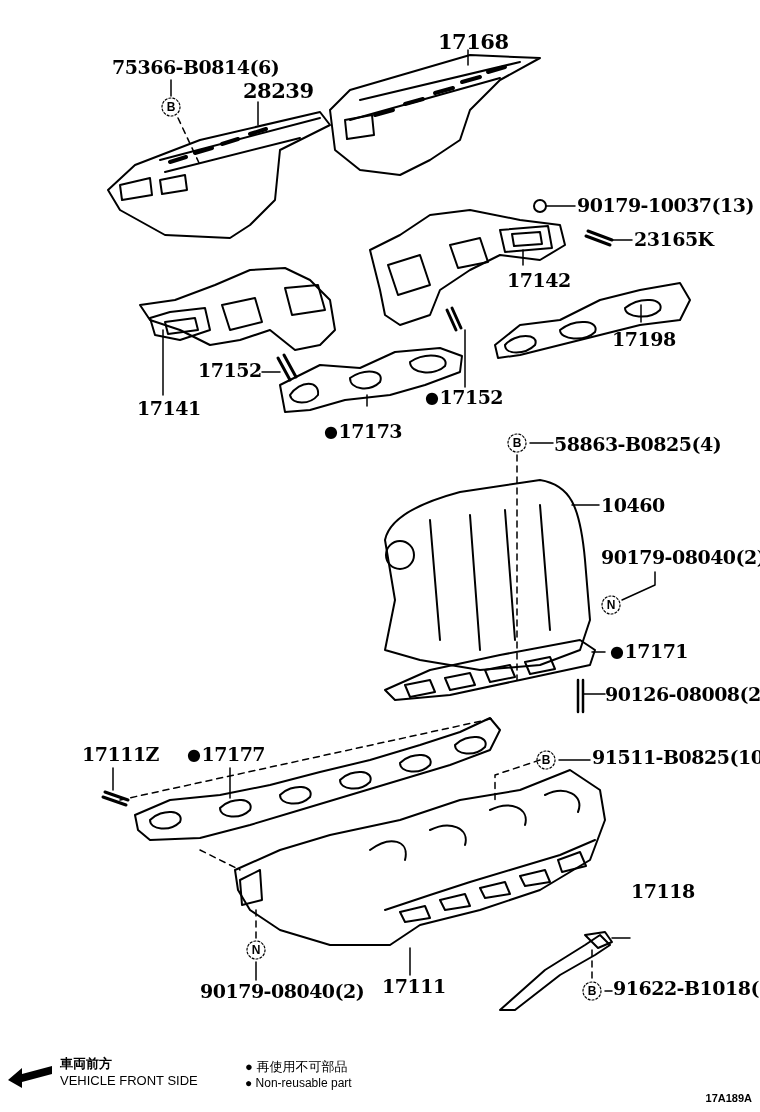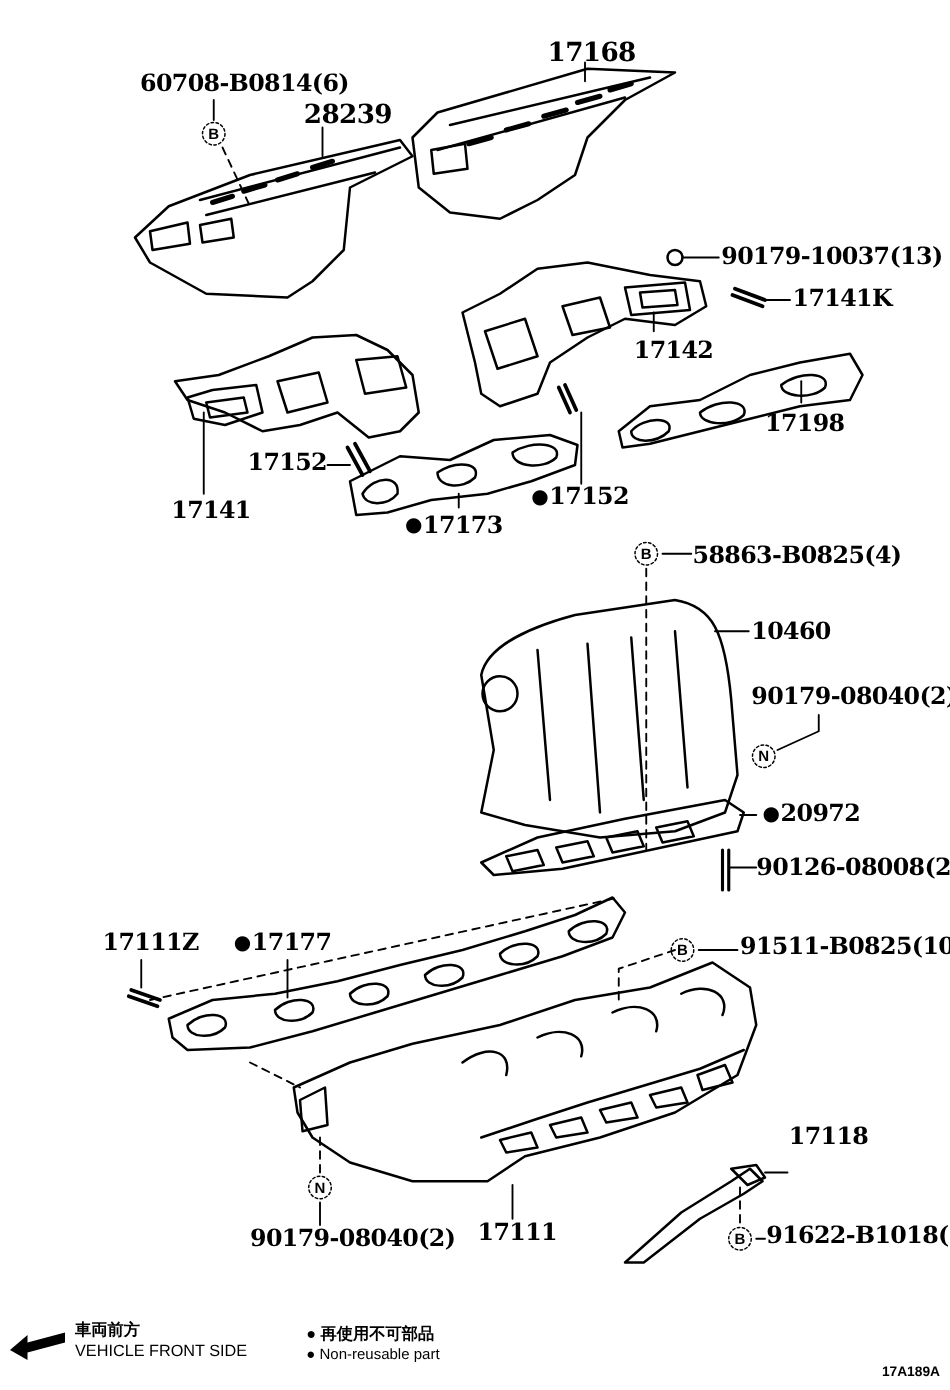--- a/index.html
+++ b/index.html
@@ -139,45 +139,45 @@
     <text x="517" y="447">B</text>
     <text x="611" y="609">N</text>
     <text x="546" y="764">B</text>
     <text x="256" y="954">N</text>
     <text x="592" y="995">B</text>
   </g>
 
   <path d="M8 1080 L22 1068 L22 1074 L52 1066 L52 1074 L22 1082 L22 1088 Z" fill="#000" stroke="none"></path>
 </svg>
 
-<div class="lbl" style="left:112px;top:58px">60708-B0814(6)</div>
+<div class="lbl" style="left:112px;top:58px">75366-B0814(6)</div>
 <div class="lbl big" style="left:243px;top:80px">28239</div>
 <div class="lbl big" style="left:438px;top:31px">17168</div>
 <div class="lbl" style="left:577px;top:196px">90179-10037(13)</div>
-<div class="lbl" style="left:634px;top:230px">17141K</div>
+<div class="lbl" style="left:634px;top:230px">23165K</div>
 <div class="lbl" style="left:507px;top:271px">17142</div>
 <div class="lbl" style="left:612px;top:330px">17198</div>
 <div class="lbl" style="left:198px;top:361px">17152</div>
 <div class="lbl" style="left:137px;top:399px">17141</div>
-<div class="lbl dot" style="left:324px;top:411px">17173</div>
+<div class="lbl dot" style="left:324px;top:422px">17173</div>
 <div class="lbl dot" style="left:425px;top:388px">17152</div>
 <div class="lbl" style="left:554px;top:435px">58863-B0825(4)</div>
 <div class="lbl" style="left:601px;top:496px">10460</div>
 <div class="lbl" style="left:601px;top:548px">90179-08040(2)</div>
-<div class="lbl dot" style="left:610px;top:642px">20972</div>
+<div class="lbl dot" style="left:610px;top:642px">17171</div>
 <div class="lbl" style="left:605px;top:685px">90126-08008(2)</div>
 <div class="lbl" style="left:82px;top:745px">17111Z</div>
 <div class="lbl dot" style="left:187px;top:745px">17177</div>
 <div class="lbl" style="left:592px;top:748px">91511-B0825(10)</div>
-<div class="lbl" style="left:631px;top:900px">17118</div>
+<div class="lbl" style="left:631px;top:882px">17118</div>
 <div class="lbl" style="left:613px;top:979px">91622-B1018(2)</div>
 <div class="lbl" style="left:200px;top:982px">90179-08040(2)</div>
 <div class="lbl" style="left:382px;top:977px">17111</div>
 
 <div class="legend" style="left:60px;top:1055px">
   <div style="font-weight:bold">車両前方</div>
   <div>VEHICLE FRONT SIDE</div>
 </div>
 <div class="legend" style="left:245px;top:1058px">
-  <div><span>●</span> <span style="font-weight:bold">再使用不可部品</span></div>
+  <div><span>●</span> <span style="font-weight:normal">再使用不可部品</span></div>
   <div style="font-size:12px"><span>●</span> <span>Non-reusable part</span></div>
 </div>
 <div class="code">17A189A</div>
 
 </body></html>

